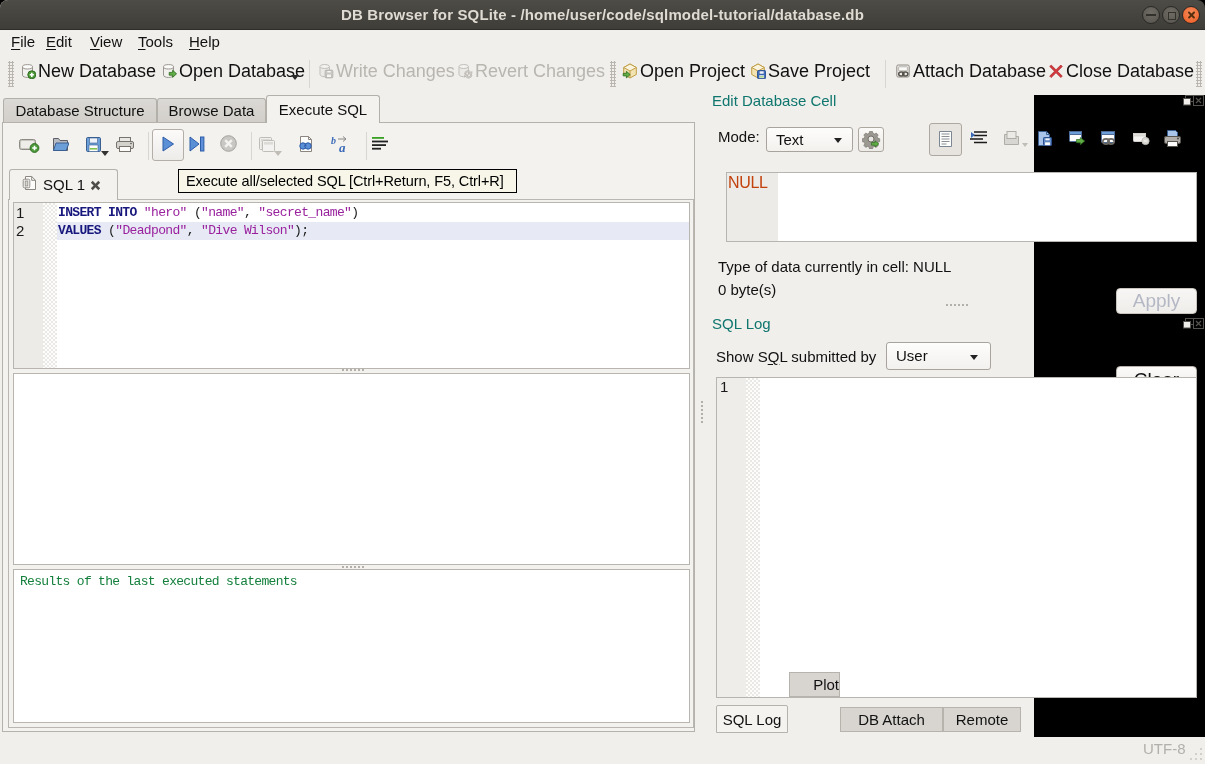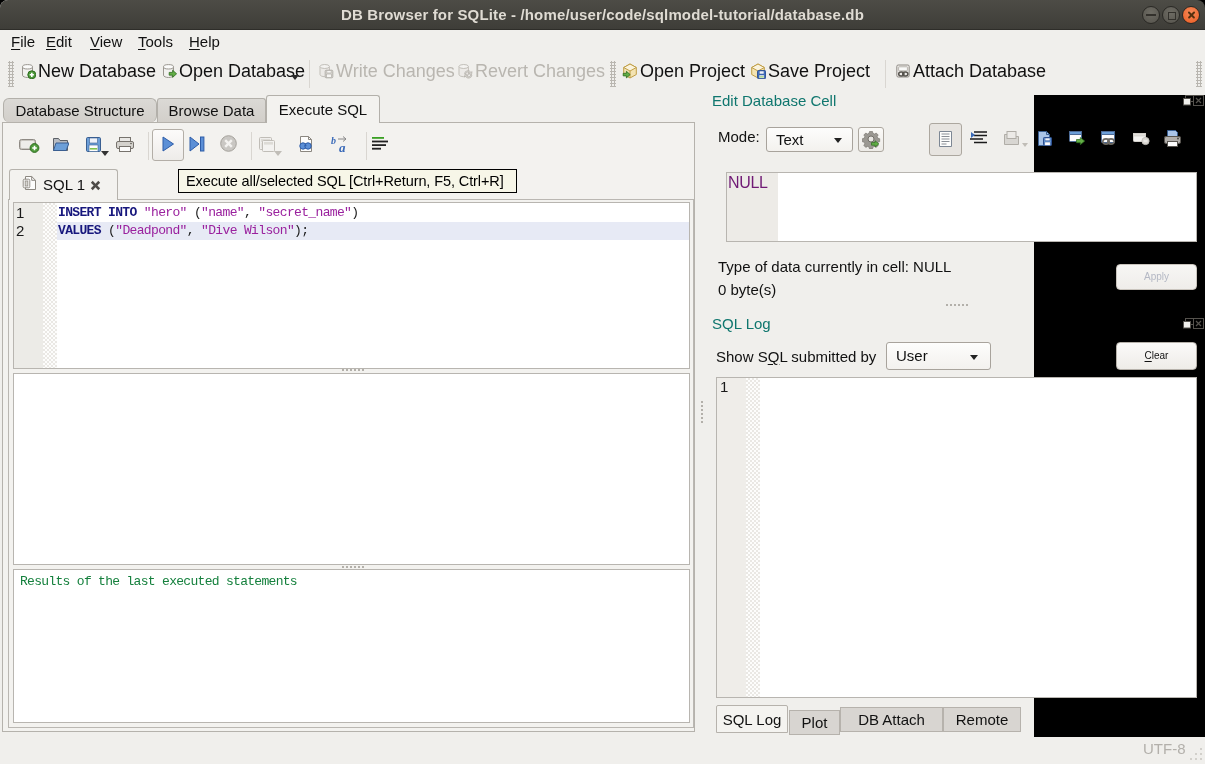--- a/index.html
+++ b/index.html
@@ -40,21 +40,21 @@
 .checker{position:absolute;top:0;bottom:0;background-image:conic-gradient(#eae8e4 25%,#fdfdfc 0 50%,#eae8e4 0 75%,#fdfdfc 0);background-size:4px 4px;}
 .lnum{position:absolute;font-size:15px;color:#1a1a1a;}
 
 .codeline{position:absolute;font-family:"Liberation Mono",monospace;font-size:13px;letter-spacing:-0.65px;white-space:pre;}
 .kw{font-weight:bold;color:#17177d;}
 .str{color:#9a219e;}
 
 .docktitle{position:absolute;font-size:15px;color:#0f766e;}
 .combo{position:absolute;background:linear-gradient(#fdfdfc,#f3f1ee);border:1px solid #a8a39c;border-radius:3px;font-size:15px;color:#111;}
 .combo .arr{position:absolute;width:0;height:0;border-left:4px solid transparent;border-right:4px solid transparent;border-top:5px solid #222;}
-.btn{position:absolute;background:linear-gradient(#fbfaf9,#eeece8);border:1px solid #b6b1aa;border-radius:4px;text-align:center;font-size:10px;color:#111;}
+.btn{position:absolute;background:linear-gradient(#fbfaf9,#eeece8);border:1px solid #b6b1aa;border-radius:4px;text-align:center;font-size:19px;color:#111;margin-top:24px;}
 .btn.disabled{color:#b4b8c4;border-color:#c9c4bd;background:linear-gradient(#f7f6f4,#efedea);}
 .dtab{position:absolute;border:1px solid #b6b2ac;font-size:15px;color:#111;text-align:center;background:#d8d5d1;}
 .dtab.active{background:#f4f3f0;}
 #statusbar{position:absolute;left:0;top:737px;width:1205px;height:27px;background:#f0efec;}
 </style></head>
 <body>
 <div id="win">
   <div id="titlebar">
     <div id="title">DB Browser for SQLite - /home/user/code/sqlmodel-tutorial/database.db</div>
     <div class="wbtn min"></div>
@@ -113,24 +113,27 @@
           <rect x="9.4" y="13.4" width="4.4" height="1" fill="#7ec24f"></rect>
         </svg>Save Project</div>
     <div class="tsep" style="left:885px;"></div>
     <div class="titem" style="left:895px;"><svg class="ticon" viewBox="0 0 16 16">
           <rect x="1.8" y="2" width="12.4" height="12" rx="1.4" fill="#eceae7" stroke="#8f8b85"></rect>
           <rect x="3.6" y="3.8" width="8.8" height="4" rx="0.6" fill="#f9f9f8" stroke="#a29e97" stroke-width="0.7"></rect>
           <ellipse cx="6.3" cy="11" rx="2.6" ry="2" fill="none" stroke="#57544e" stroke-width="1.5"></ellipse>
           <ellipse cx="10.3" cy="11" rx="2.6" ry="2" fill="none" stroke="#57544e" stroke-width="1.5"></ellipse>
           <path d="M7.3 11 h2" stroke="#57544e" stroke-width="1.3"></path>
         </svg>Attach Database</div>
+    <div class="titem" style="left:1048px;"><svg class="ticon" viewBox="0 0 16 16">
+          <path d="M3.2 2 L8 6.8 L12.8 2 L14.3 3.5 L9.5 8.3 L14.3 13.1 L12.8 14.6 L8 9.8 L3.2 14.6 L1.7 13.1 L6.5 8.3 L1.7 3.5 Z" fill="#d3393e" stroke="#a21d22" stroke-width="0.6"></path>
+        </svg>Close Database</div>
     <div class="thandle" style="left:1196px;"></div>
   </div>
   <div id="tabbar">
-    <div class="tab" style="left:3px;top:98px;width:154px;height:24px;line-height:24px;border-radius:6px;">Database Structure</div>
+    <div class="tab" style="left:3px;top:98px;width:154px;height:24px;line-height:24px;">Database Structure</div>
     <div class="tab" style="left:157px;top:98px;width:109px;height:24px;line-height:24px;">Browse Data</div>
     <div class="tab active" style="left:266px;top:95px;width:114px;height:28px;line-height:28px;z-index:5;">Execute SQL</div>
   </div>
   <div id="pane">
     <svg class="abs" style="left:16px;top:15px;" width="21" height="15" viewBox="0 0 21 15">
         <rect x="0.5" y="1.5" width="16" height="10" rx="2" fill="#c9c6c0" stroke="#8e8a84"></rect>
         <rect x="2" y="3" width="13" height="7" rx="1" fill="#eeedea"></rect>
         <circle cx="15.5" cy="10" r="4.4" fill="#4e9b3b" stroke="#2d6b1e"></circle>
         <path d="M13.2 10 h4.6 M15.5 7.7 v4.6" stroke="#fff" stroke-width="1.6"></path>
       </svg>
@@ -282,21 +285,21 @@
       </svg>
     <svg class="abs" style="left:1163px;top:129px;" width="20" height="19" viewBox="0 0 20 19">
         <path d="M4.5 1.5 h8 l2 2 v4 h-10 z" fill="#a9c4e8" stroke="#3a5f91"></path>
         <rect x="1.5" y="7.5" width="16" height="7" rx="1.4" fill="#b1aeab" stroke="#57544f"></rect>
         <rect x="1.5" y="7.5" width="16" height="7" rx="1.4" fill="none" stroke="#57544f"></rect>
         <rect x="4.5" y="12.5" width="10" height="5" fill="#fdfdfd" stroke="#57544f"></rect>
         <circle cx="15" cy="9.5" r="0.9" fill="#3f3d38"></circle>
       </svg>
     <div class="abs" style="left:726px;top:172px;width:471px;height:70px;background:#fff;border:1px solid #b8b5b0;">
       <div class="abs" style="left:0;top:0;width:51px;height:68px;background:#edebe7;"></div>
-      <div class="abs" style="left:1px;top:1px;font-size:16px;letter-spacing:-0.3px;color:#701a75;">NULL</div>
+      <div class="abs" style="left:1px;top:1px;font-size:16px;letter-spacing:-0.3px;color:#c2410c;">NULL</div>
     </div>
     <div class="abs" style="left:718px;top:258px;font-size:15px;color:#111;">Type of data currently in cell: NULL</div>
     <div class="abs" style="left:718px;top:281px;font-size:15px;color:#111;">0 byte(s)</div>
     <div class="btn disabled" style="left:1116px;top:264px;width:81px;height:26px;line-height:24px;">Apply</div>
     <div class="splith" style="left:945px;top:303px;"></div>
     <div class="docktitle" style="left:712px;top:315px;">SQL Log</div>
     <svg class="abs" style="left:1183px;top:318px;" width="11" height="11" viewBox="0 0 11 11">
         <rect x="2.5" y="0.5" width="8" height="6" fill="none" stroke="#55524d"></rect>
         <rect x="0.5" y="3.5" width="7" height="6.5" fill="#f0efec" stroke="#55524d"></rect>
       </svg>
@@ -306,21 +309,21 @@
       </svg>
     <div class="abs" style="left:716px;top:348px;font-size:15px;color:#111;">Show S<u style="text-underline-offset:2px;">Q</u>L submitted by</div>
     <div class="combo" style="left:886px;top:342px;width:105px;height:28px;line-height:26px;padding-left:9px;">User<span class="arr" style="right:12px;top:12px;"></span></div>
     <div class="btn" style="left:1116px;top:342px;width:81px;height:28px;line-height:26px;"><u style="text-underline-offset:2px;">C</u>lear</div>
     <div class="abs" style="left:716px;top:377px;width:481px;height:321px;background:#fff;border:1px solid #b8b5b0;">
       <div class="gutter" style="left:0;width:29px;background:#efede9;"></div>
       <div class="checker" style="left:29px;width:14px;"></div>
       <div class="abs" style="left:3px;top:0px;font-size:15px;color:#1a1a1a;">1</div>
     </div>
     <div class="dtab active" style="left:716px;top:705px;width:72px;height:28px;line-height:27px;border-radius:2px 2px 0 0;">SQL Log</div>
-    <div class="dtab" style="left:789px;top:710px;width:51px;height:25px;line-height:23px;">Plot</div>
+    <div class="dtab" style="left:789px;top:672px;width:51px;height:25px;line-height:23px;text-align:right;">Plot</div>
     <div class="dtab" style="left:840px;top:707px;width:103px;height:25px;line-height:23px;">DB Attach</div>
     <div class="dtab" style="left:943px;top:707px;width:78px;height:25px;line-height:23px;">Remote</div>
     <div class="abs" style="left:700px;top:400px;width:5px;height:24px;background-image:radial-gradient(circle,#b3b0aa 1px,transparent 1.2px);background-size:4px 4px;background-repeat:repeat-y;"></div>
   </div>
   <div id="tooltip" class="abs" style="left:178px;top:169px;height:24px;background:#f7f6e8;border:1px solid #000;line-height:22px;padding:0 12px 0 7px;font-size:14.5px;letter-spacing:-0.1px;color:#000;z-index:50;white-space:nowrap;">Execute all/selected SQL [Ctrl+Return, F5, Ctrl+R]</div>
   <div id="statusbar">
     <div class="abs" style="left:1143px;top:3px;color:#b3b0ab;">UTF-8</div>
     <svg class="abs" style="left:1189px;top:10px;" width="14" height="15" viewBox="0 0 14 15">
         <g fill="#c9c6c0">
           <circle cx="12" cy="2" r="1"></circle>

